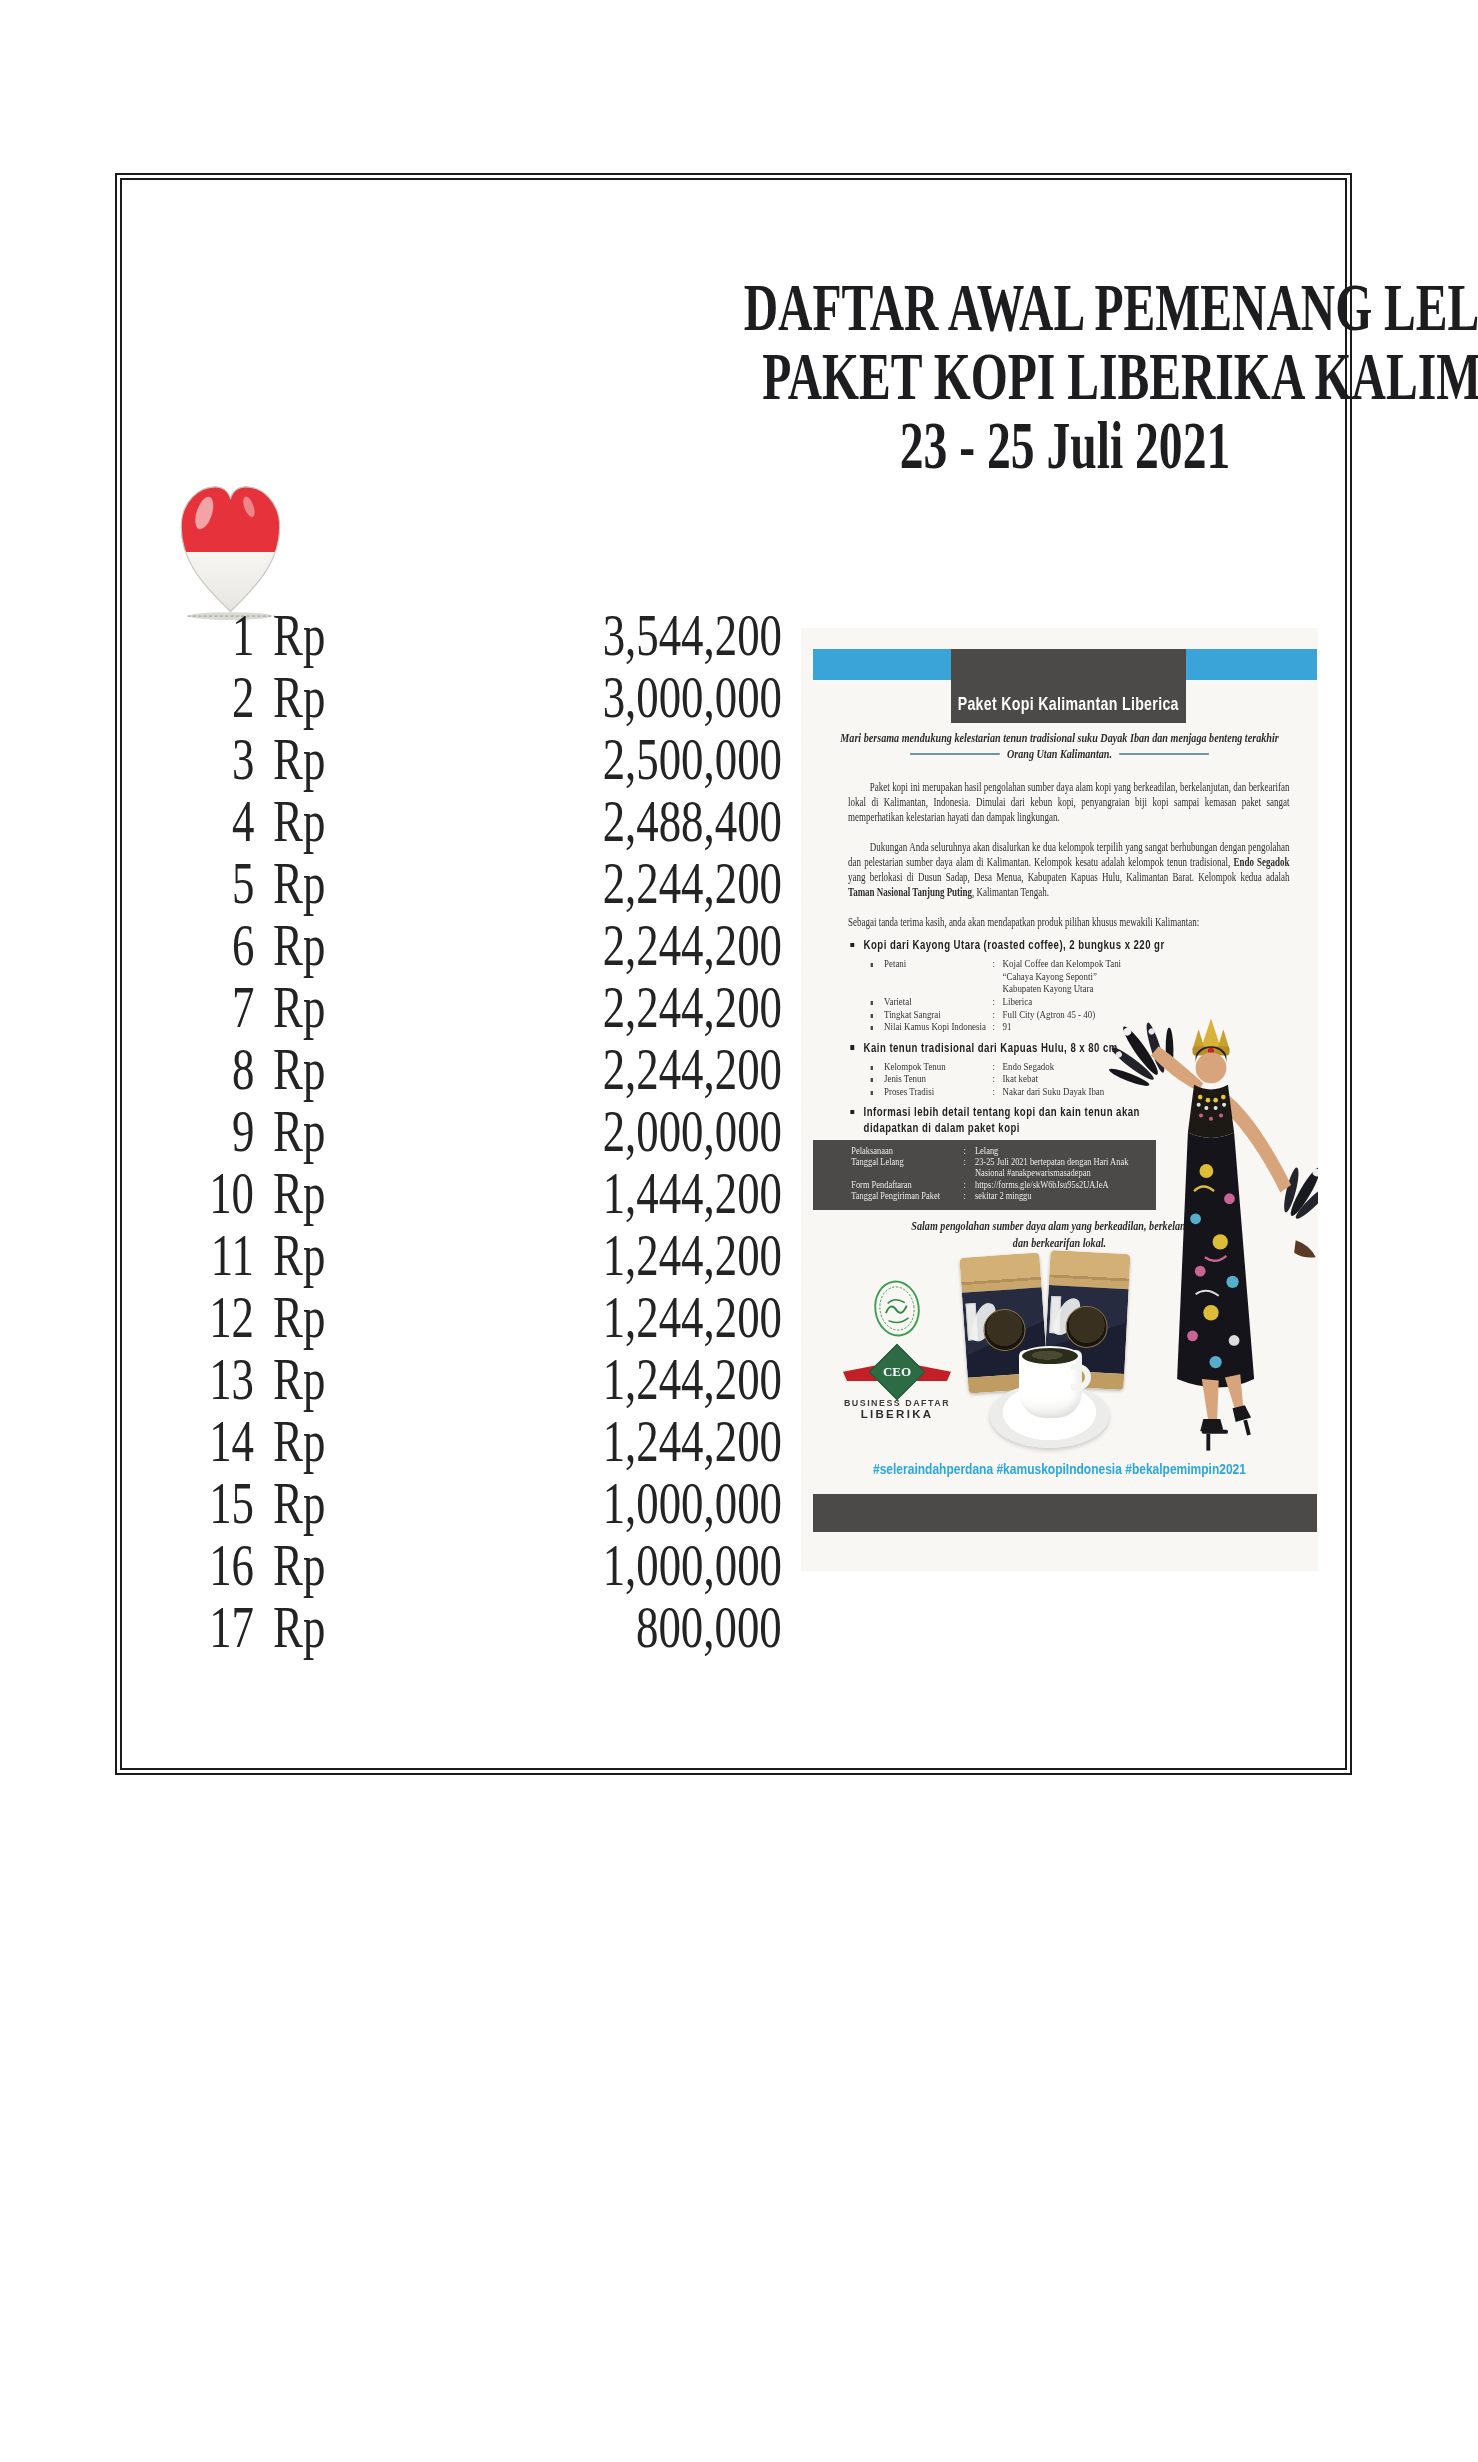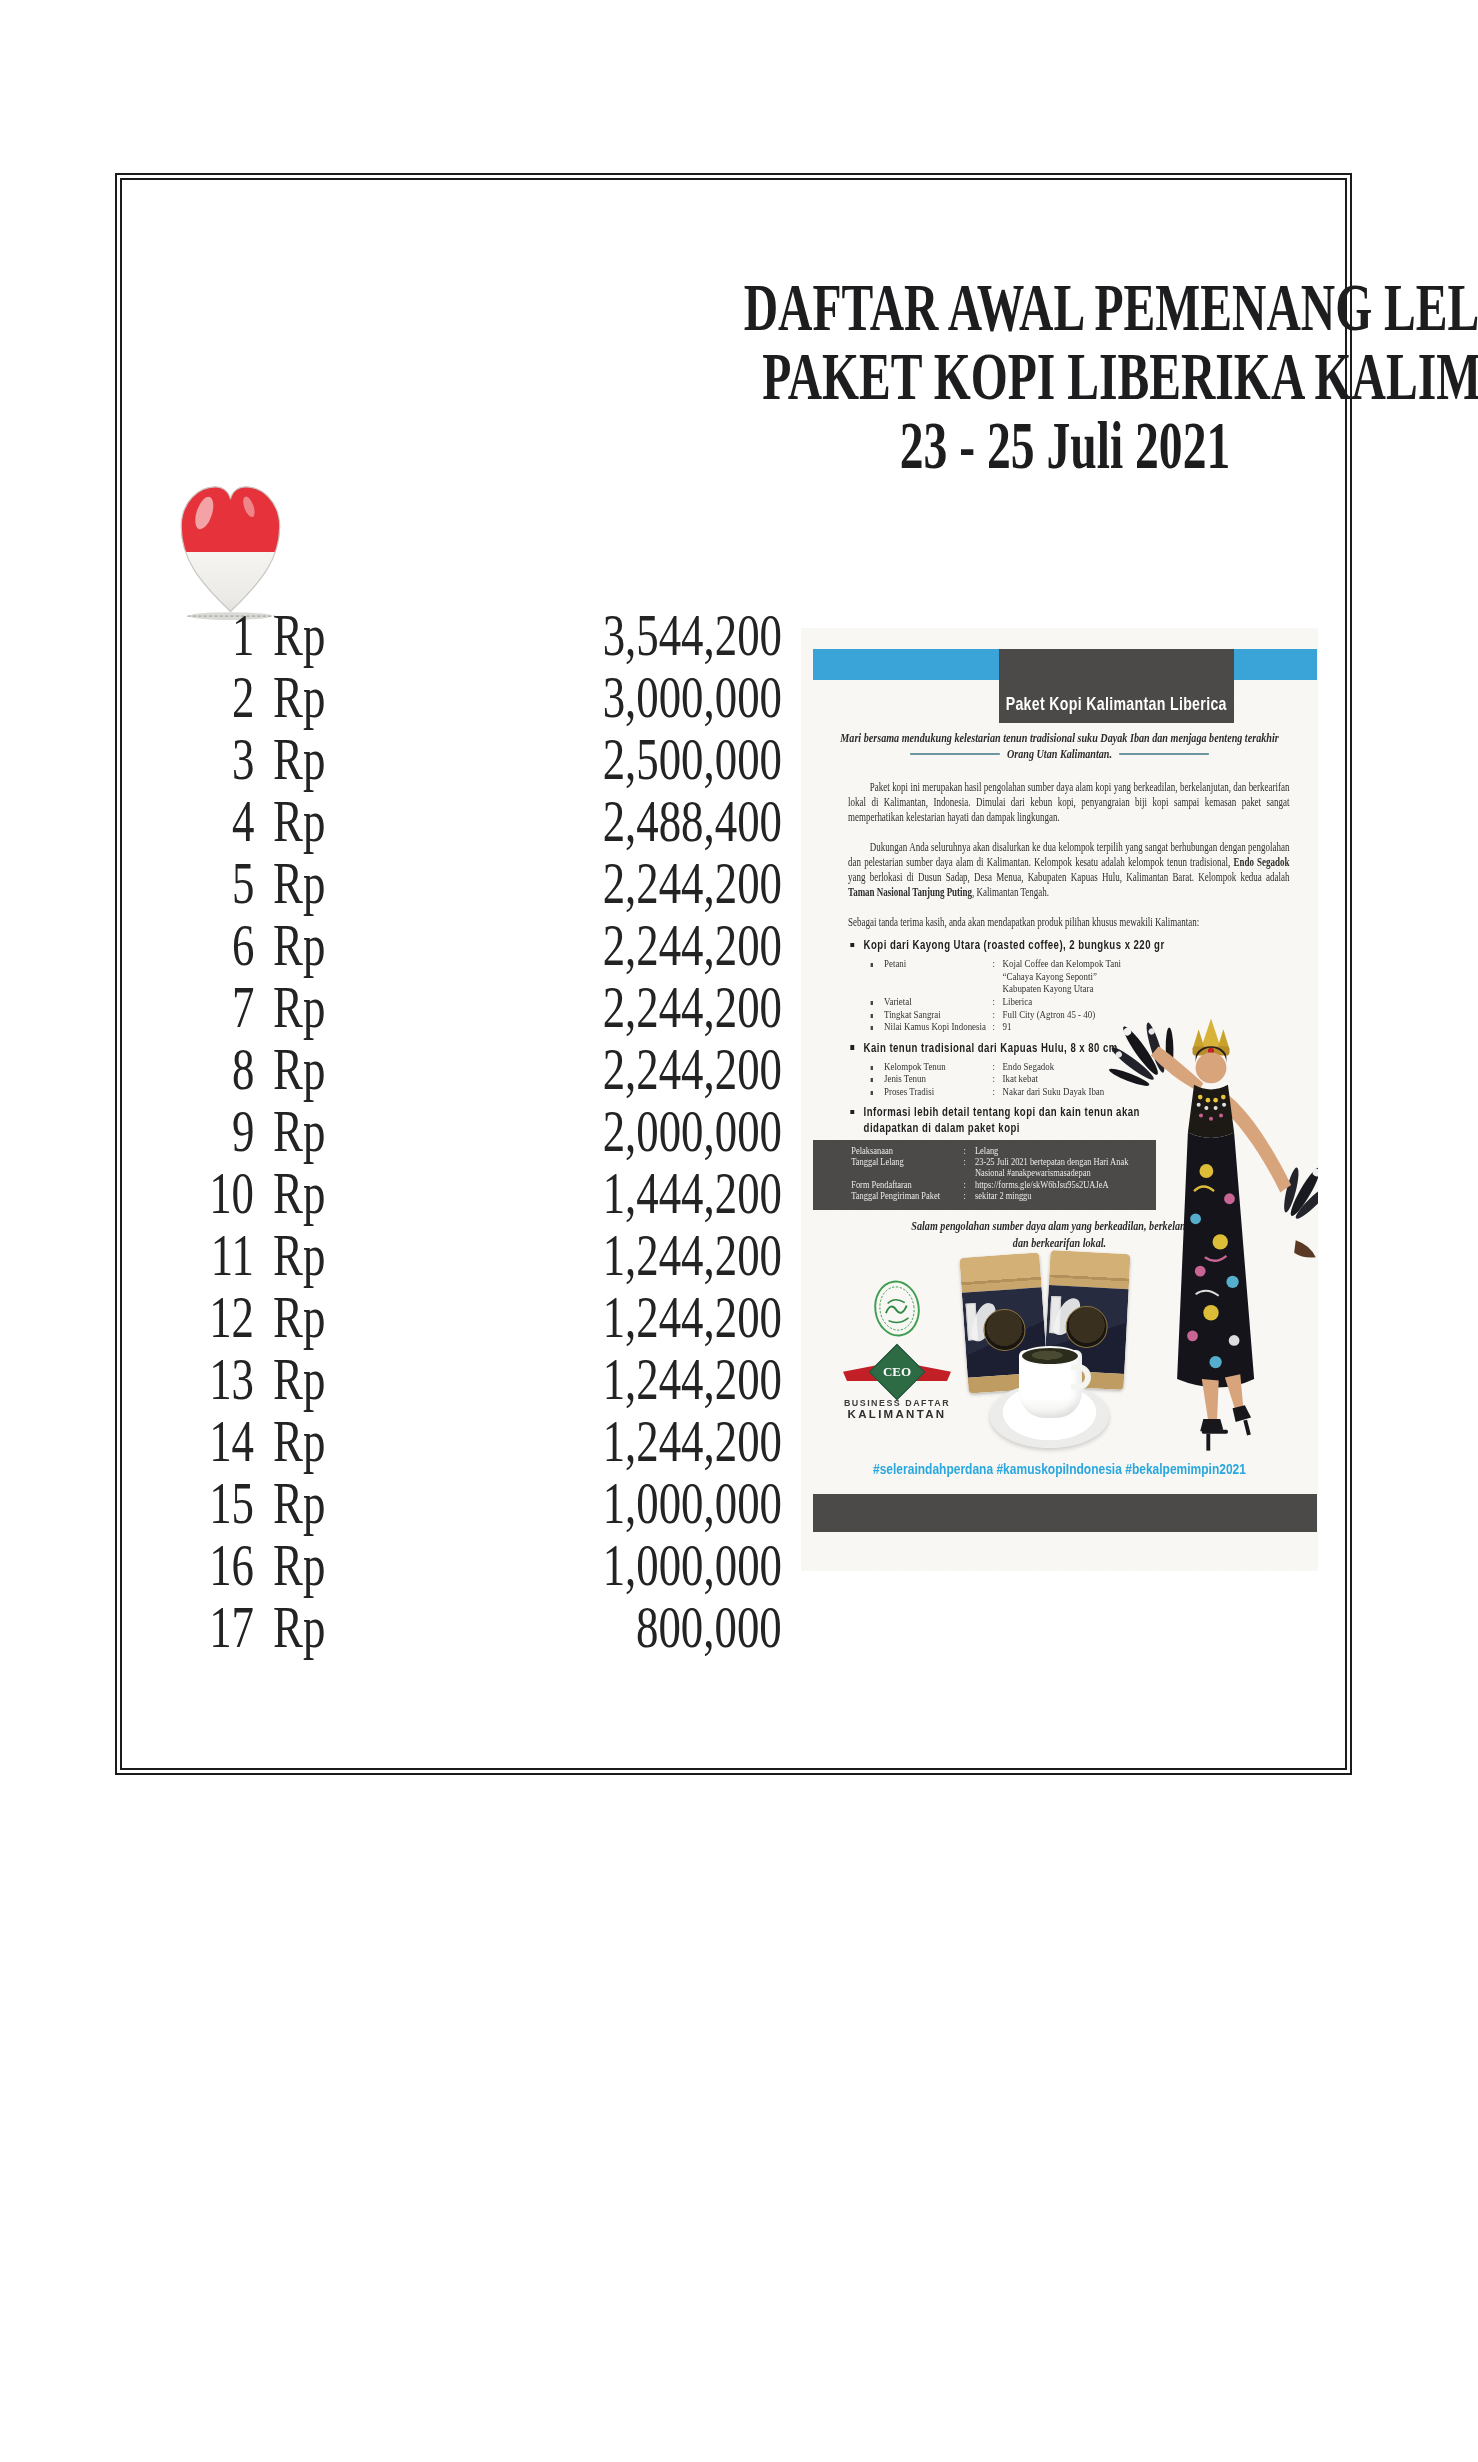--- a/index.html
+++ b/index.html
@@ -222,21 +222,21 @@
       </div>
       <div class="drow">
         <div class="num"><span class="cond">17</span></div>
         <div class="rp"><span class="cond-l">Rp</span></div>
         <div class="amt"><span class="cond">800,000</span></div>
       </div>
     </div>
 
   <div class="poster">
     <div class="pblue" id="pblue" style="background: rgb(58, 163, 216);"></div>
-    <div class="pheader" id="pheader" style="background: rgb(75, 74, 72); margin-left: 48px;">
+    <div class="pheader" id="pheader" style="background: rgb(75, 74, 72);">
       <span>Paket Kopi Kalimantan Liberica</span>
     </div>
 
     <div class="squeezeC tagline">
       <div>Mari bersama mendukung kelestarian tenun tradisional suku Dayak Iban dan menjaga benteng terakhir</div>
       <div class="tl2">
         <span class="rule"></span>
         <span>Orang Utan Kalimantan.</span>
         <span class="rule"></span>
       </div>
@@ -368,21 +368,21 @@
 
     <div class="ceo">
       <div class="wings">
         <div class="wingL"></div>
         <div class="wingR"></div>
         <div class="diamond">
             <span>CEO</span>
           </div>
       </div>
       <div class="l2">BUSINESS DAFTAR</div>
-      <div class="l3">KALIMANTAN</div>
+      <div class="l3">LIBERIKA</div>
     </div>
 
     <div class="bag bag1">
       <div class="btop"></div>
       <div class="bbody"></div>
       <div class="bfoot"></div>
       <div class="slabel"></div>
       <div class="swoosh"></div>
       <div class="emblem"></div>
     </div>

